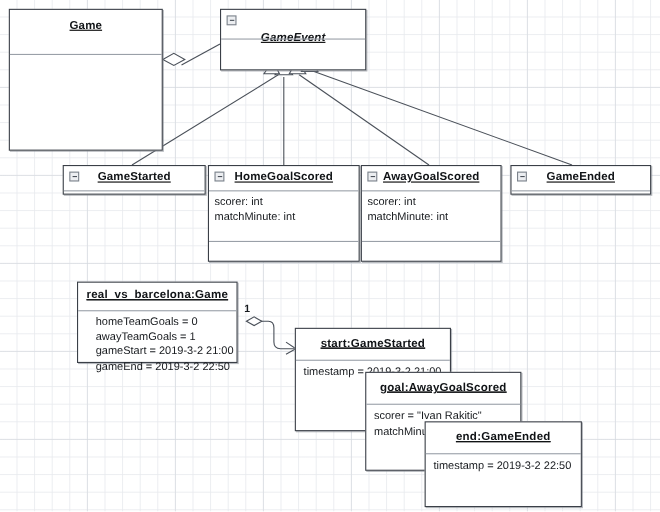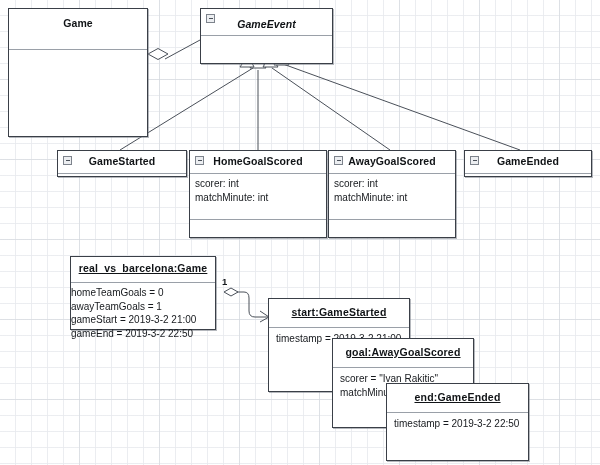--- a/index.html
+++ b/index.html
@@ -29,20 +29,21 @@
     left: 0; top: 0;
     width: 600px; height: 465px;
     pointer-events: none;
   }
   .node {
     position: absolute;
     box-sizing: border-box;
     background: #ffffff;
     border: 1px solid #3a3f47;
     box-shadow: 1px 1px 0 rgba(120,125,135,0.55);
+    text-decoration: underline;
   }
   .node .title {
     text-align: center;
     font-size: 10.5px;
     font-weight: bold;
     color: #101316;
     letter-spacing: 0.1px;
     line-height: 1.1;
   }
   .node .title.abstract { font-style: italic; }
@@ -113,21 +114,21 @@
 
   <span class="mult-label" style="left:222px; top:276px;">1</span>
 
   <div class="node" style="left:8px; top:8px; width:140px; height:129px;">
     <div class="title" style="margin-top:9px;">Game</div>
     <div class="divider" style="top:40px;"></div>
   </div>
 
   <div class="node" style="left:200px; top:8px; width:133px; height:56px;">
     <span class="collapse-icon" style="left:5px; top:5px;"></span>
-    <div class="title abstract" style="margin-top:10px;">GameEvent</div>
+    <div class="title abstract" style="margin-top:20px;">GameEvent</div>
     <div class="divider" style="top:26px;"></div>
   </div>
 
   <div class="node" style="left:57px; top:150px; width:130px; height:27px;">
     <span class="collapse-icon" style="left:5px; top:5px;"></span>
     <div class="title" style="margin-top:5px;">GameStarted</div>
     <div class="divider" style="top:22px;"></div>
   </div>
 
   <div class="node" style="left:189px; top:150px; width:138px; height:88px;">
@@ -154,21 +155,21 @@
 
   <div class="node" style="left:464px; top:150px; width:128px; height:27px;">
     <span class="collapse-icon" style="left:5px; top:5px;"></span>
     <div class="title" style="margin-top:5px;">GameEnded</div>
     <div class="divider" style="top:22px;"></div>
   </div>
 
   <div class="node" style="left:70px; top:256px; width:146px; height:74px;">
     <div class="title instance" style="margin-top:6px;">real_vs_barcelona:Game</div>
     <div class="divider" style="top:25px;"></div>
-    <div class="compartment" style="position:absolute; left:0; top:29px;">
+    <div class="compartment" style="position:absolute; left:16px; top:29px;">
       <div>homeTeamGoals = 0</div>
       <div>awayTeamGoals = 1</div>
       <div>gameStart = 2019-3-2 21:00</div>
       <div>gameEnd = 2019-3-2 22:50</div>
     </div>
   </div>
 
   <div class="node" style="left:268px; top:298px; width:142px; height:94px;">
     <div class="title instance" style="margin-top:8px;">start:GameStarted</div>
     <div class="divider" style="top:28px;"></div>

